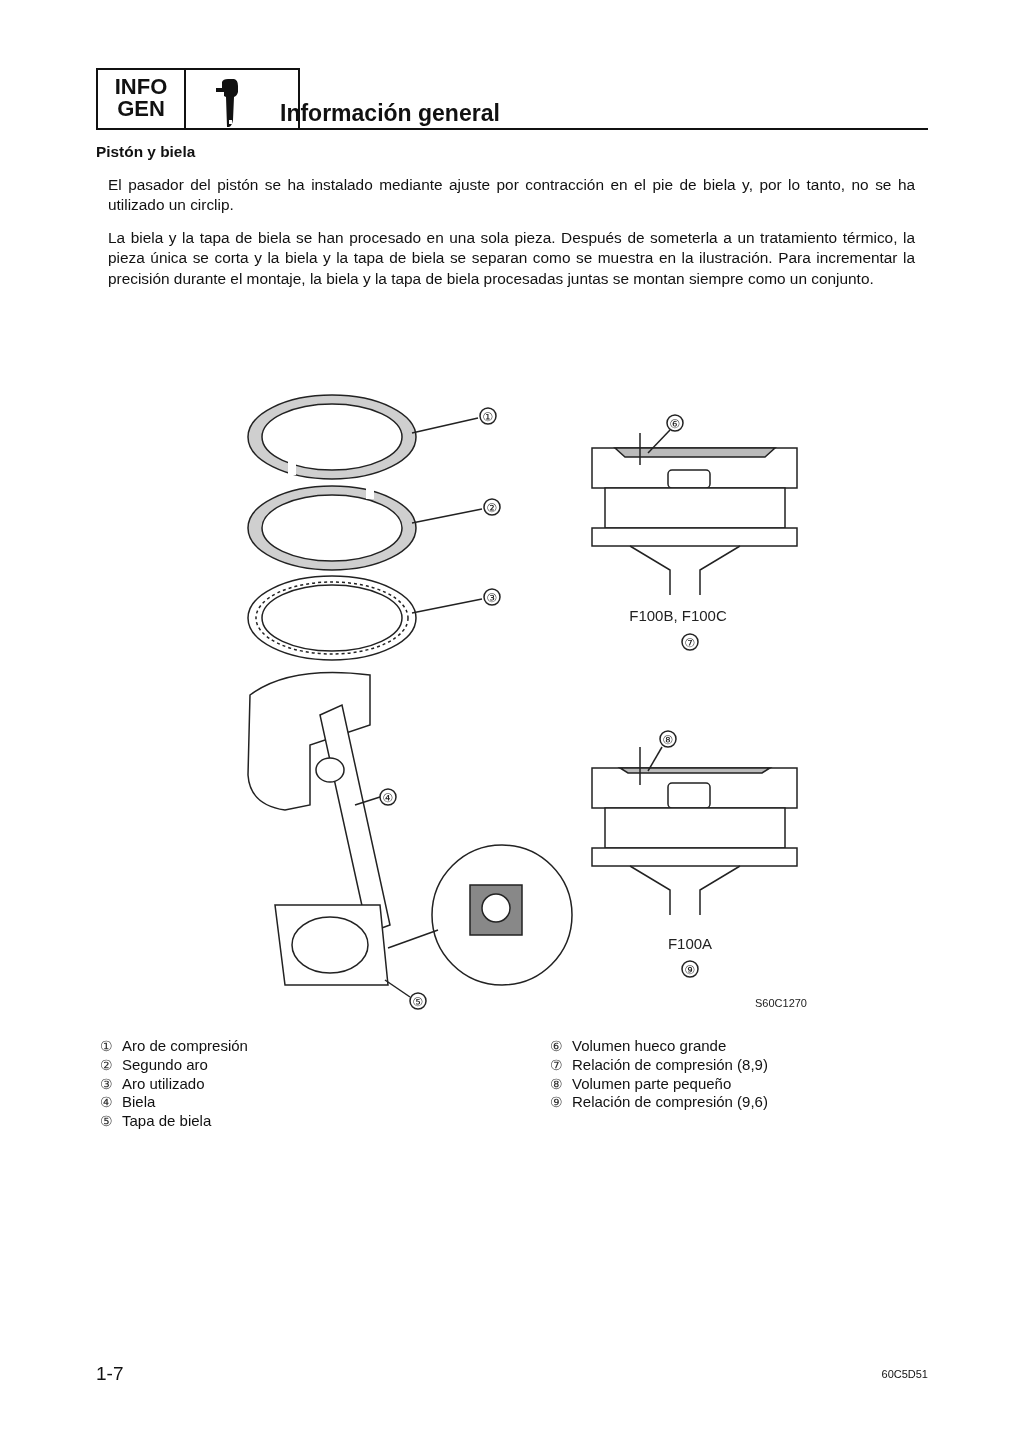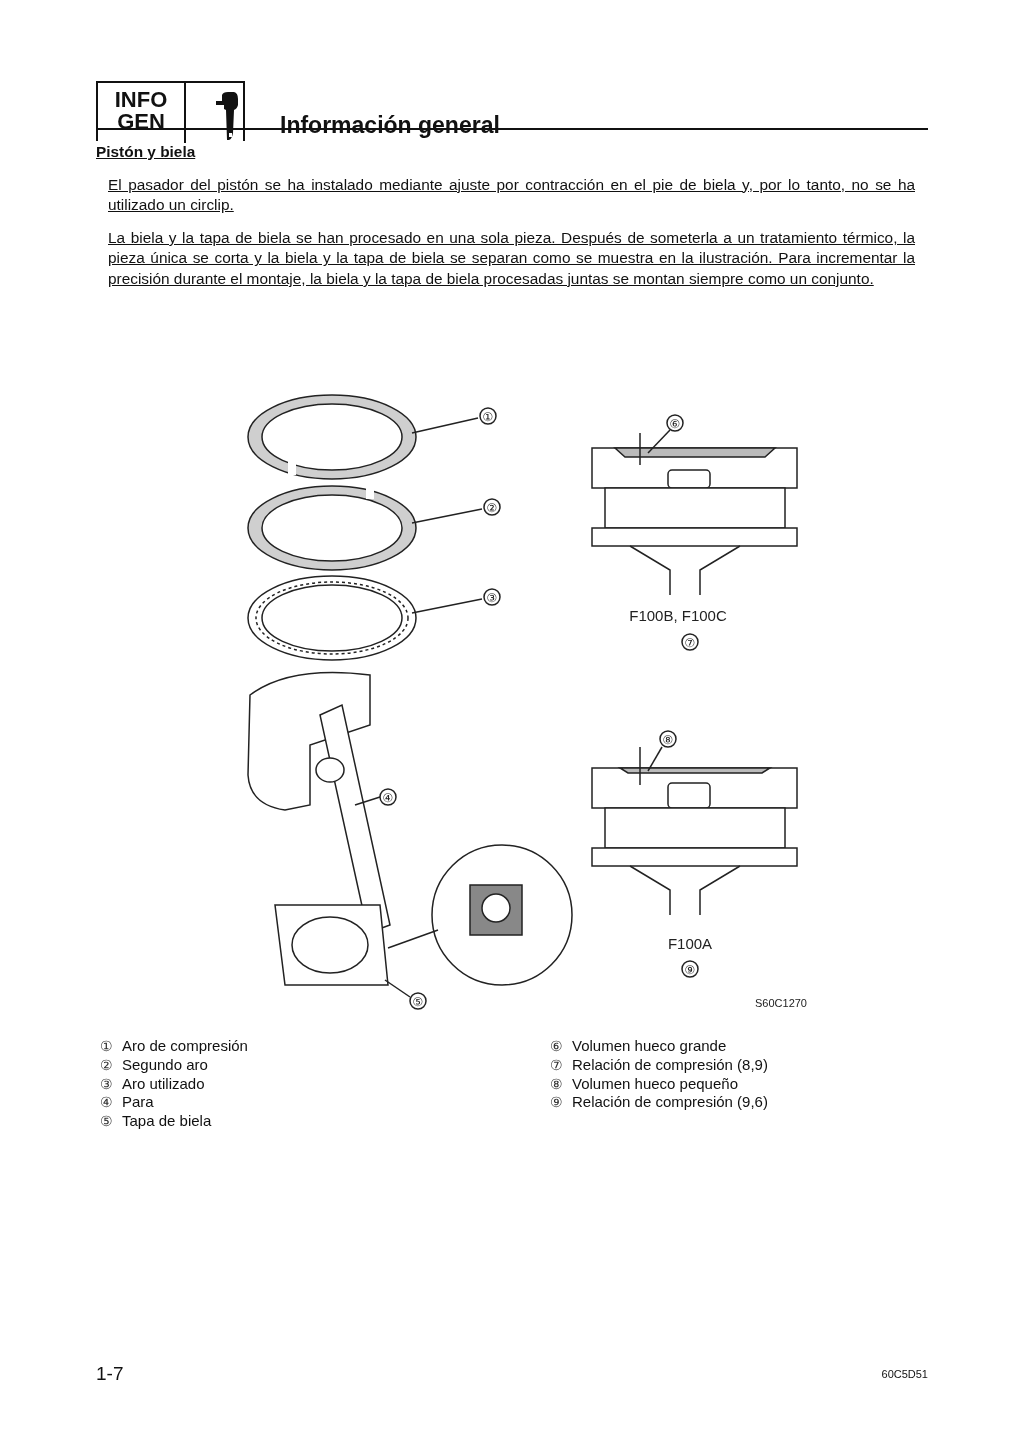--- a/index.html
+++ b/index.html
@@ -1,23 +1,23 @@
 <!DOCTYPE html>
 <html><head>
   <meta charset="utf-8">
   <style>
     html, body { margin: 0; padding: 0; background: #ffffff; }
     body { width: 1024px; height: 1449px; position: relative; overflow: hidden; font-family: "Liberation Sans", sans-serif; color: #111; }
     .header { position: absolute; left: 96px; top: 68px; width: 832px; height: 62px; }
-    .hdr-box { position: absolute; left: 0; top: 13px; width: 149px; height: 60px; border: 2px solid #111; box-sizing: border-box; border-bottom: none; }
+    .hdr-box { position: absolute; left: 0; top: 0; width: 204px; height: 60px; border: 2px solid #111; box-sizing: border-box; border-bottom: none; }
     .hdr-info { position: absolute; left: 0; top: 0; width: 88px; height: 60px; border-right: 2px solid #111; box-sizing: border-box; text-align: center; font-weight: bold; font-size: 22px; line-height: 22px; padding-top: 6px; }
     .hdr-icon { position: absolute; left: 88px; top: 0; width: 82px; height: 60px; }
     .hdr-rule { position: absolute; left: 0; top: 60px; width: 832px; height: 2px; background: #111; }
-    .hdr-title { position: absolute; left: 184px; top: 44px; font-size: 23px; font-weight: bold; text-align: center; }
-    .content { position: absolute; left: 96px; top: 142px; width: 831px; font-size: 15.4px; line-height: 20.6px; text-decoration: underline; }
+    .hdr-title { position: absolute; left: 184px; top: 32px; font-size: 23px; font-weight: bold; text-align: center; }
+    .content { position: absolute; left: 96px; top: 142px; width: 831px; font-size: 15.4px; line-height: 20.6px; }
     .section-title { font-weight: bold; margin: 0; }
     .para { margin: 12px; text-align: justify; }
     .figure { position: absolute; left: 230px; top: 385px; width: 600px; height: 640px; }
     .legend { position: absolute; top: 1037px; font-size: 15px; line-height: 18.8px; }
     .legend-left { left: 100px; }
     .legend-right { left: 550px; }
     .legend-item { display: flex; align-items: center; }
     .legend-num { width: 22px; font-size: 14px; color: #333; }
     .footer-page { position: absolute; left: 96px; top: 1363px; font-size: 19px; }
     .footer-code { position: absolute; right: 96px; top: 1368px; font-size: 11px; }
@@ -144,40 +144,40 @@
   <div class="legend-item">
       <span class="legend-num">②</span>
       <span>Segundo aro</span>
     </div>
   <div class="legend-item">
       <span class="legend-num">③</span>
       <span>Aro utilizado</span>
     </div>
   <div class="legend-item">
       <span class="legend-num">④</span>
-      <span>Para</span>
+      <span>Biela</span>
     </div>
   <div class="legend-item">
       <span class="legend-num">⑤</span>
       <span>Tapa de biela</span>
     </div>
 </div>
 
 <div class="legend legend-right">
   <div class="legend-item">
       <span class="legend-num">⑥</span>
       <span>Volumen hueco grande</span>
     </div>
   <div class="legend-item">
       <span class="legend-num">⑦</span>
       <span>Relación de compresión (8,9)</span>
     </div>
   <div class="legend-item">
       <span class="legend-num">⑧</span>
-      <span>Volumen hueco pequeño</span>
+      <span>Volumen parte pequeño</span>
     </div>
   <div class="legend-item">
       <span class="legend-num">⑨</span>
       <span>Relación de compresión (9,6)</span>
     </div>
 </div>
 
 <div class="footer-page">1-7</div>
 <div class="footer-code">60C5D51</div>
 

